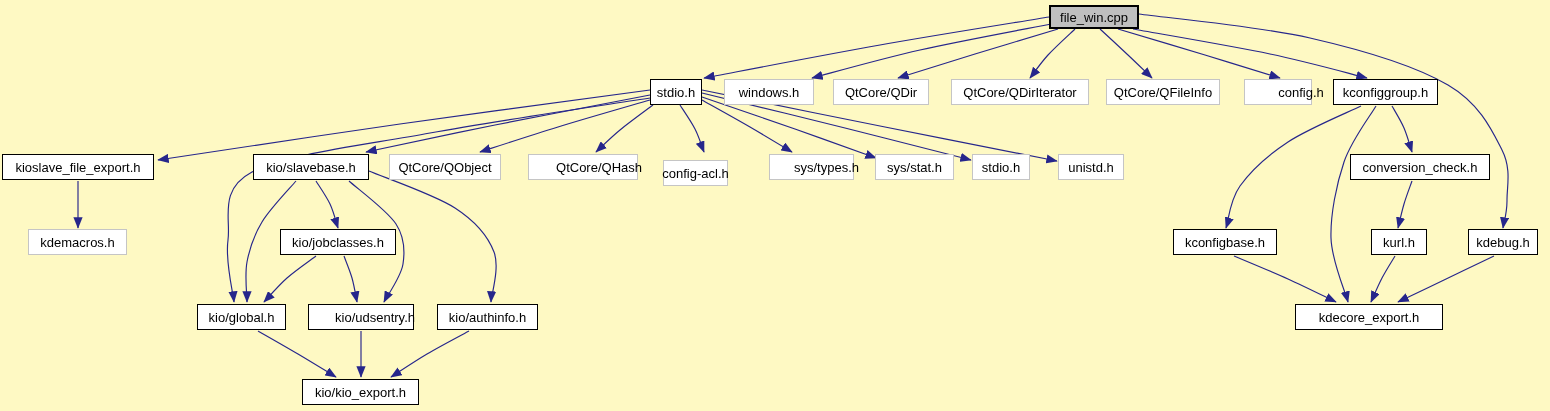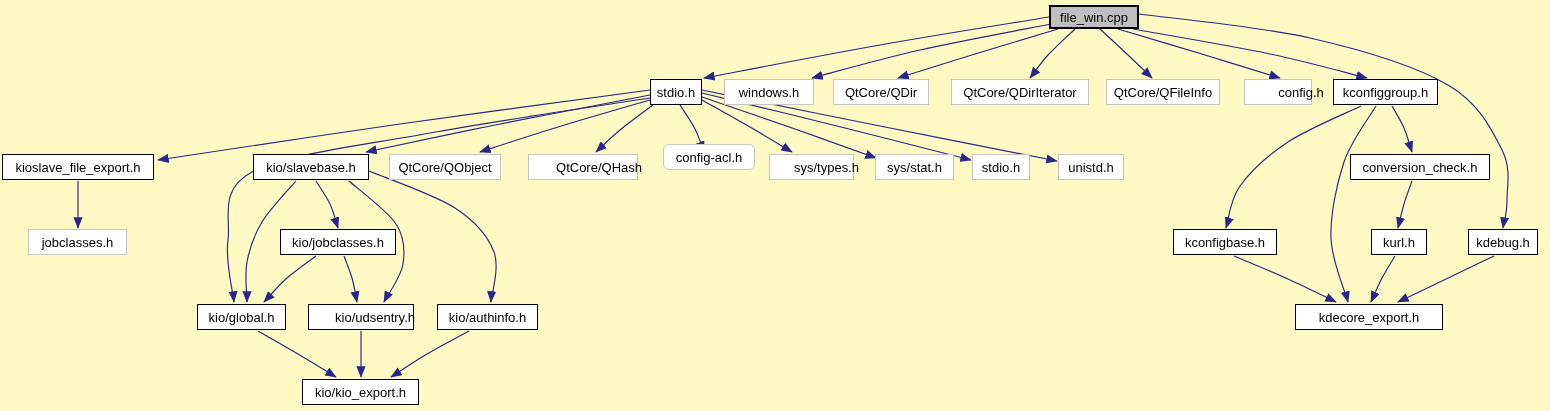--- a/index.html
+++ b/index.html
@@ -99,40 +99,40 @@
       </div>
       <div class="node documented" style="left: 253px; top: 154px; width: 116px; height: 26px;">
         <span class="lbl">kio/slavebase.h</span>
       </div>
       <div class="node undocumented" style="left: 389px; top: 154px; width: 112px; height: 26px;">
         <span class="lbl">QtCore/QObject</span>
       </div>
       <div class="node undocumented" style="left: 528px; top: 154px; width: 110px; height: 26px; padding-left: 32px;">
         <span class="lbl">QtCore/QHash</span>
       </div>
-      <div class="node undocumented" style="left: 663px; top: 144px; width: 92px; height: 26px; border-radius: 6px;">
+      <div class="node undocumented" style="left: 663px; top: 160px; width: 65px; height: 26px;">
         <span class="lbl">config-acl.h</span>
       </div>
       <div class="node undocumented" style="left: 769px; top: 154px; width: 85px; height: 26px; padding-left: 30px;">
         <span class="lbl">sys/types.h</span>
       </div>
       <div class="node undocumented" style="left: 875px; top: 154px; width: 79px; height: 26px;">
         <span class="lbl">sys/stat.h</span>
       </div>
       <div class="node undocumented" style="left: 972px; top: 154px; width: 58px; height: 26px;">
         <span class="lbl">stdio.h</span>
       </div>
       <div class="node undocumented" style="left: 1058px; top: 154px; width: 66px; height: 26px;">
         <span class="lbl">unistd.h</span>
       </div>
       <div class="node documented" style="left: 1350px; top: 154px; width: 140px; height: 26px;">
         <span class="lbl">conversion_check.h</span>
       </div>
       <div class="node undocumented" style="left: 28px; top: 229px; width: 99px; height: 26px;">
-        <span class="lbl">jobclasses.h</span>
+        <span class="lbl">kdemacros.h</span>
       </div>
       <div class="node documented" style="left: 280px; top: 229px; width: 116px; height: 26px;">
         <span class="lbl">kio/jobclasses.h</span>
       </div>
       <div class="node documented" style="left: 1173px; top: 229px; width: 104px; height: 26px;">
         <span class="lbl">kconfigbase.h</span>
       </div>
       <div class="node documented" style="left: 1371px; top: 229px; width: 56px; height: 26px;">
         <span class="lbl">kurl.h</span>
       </div>

